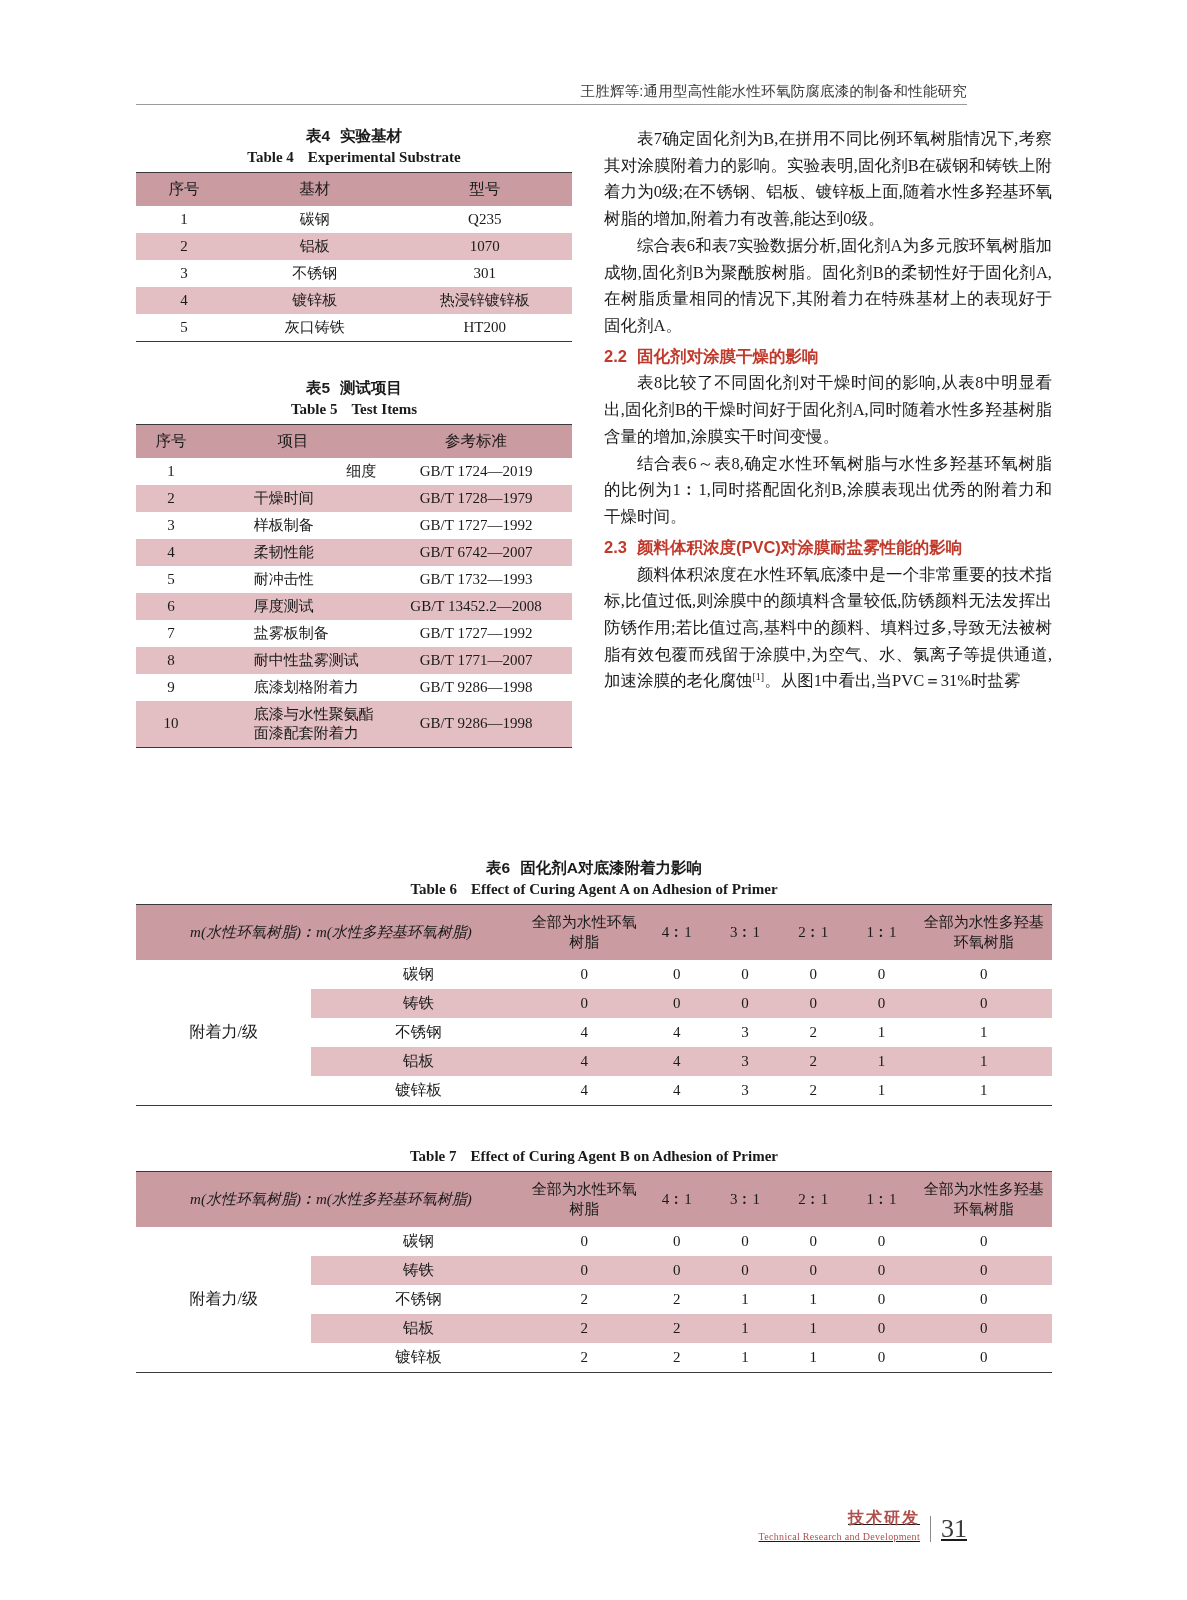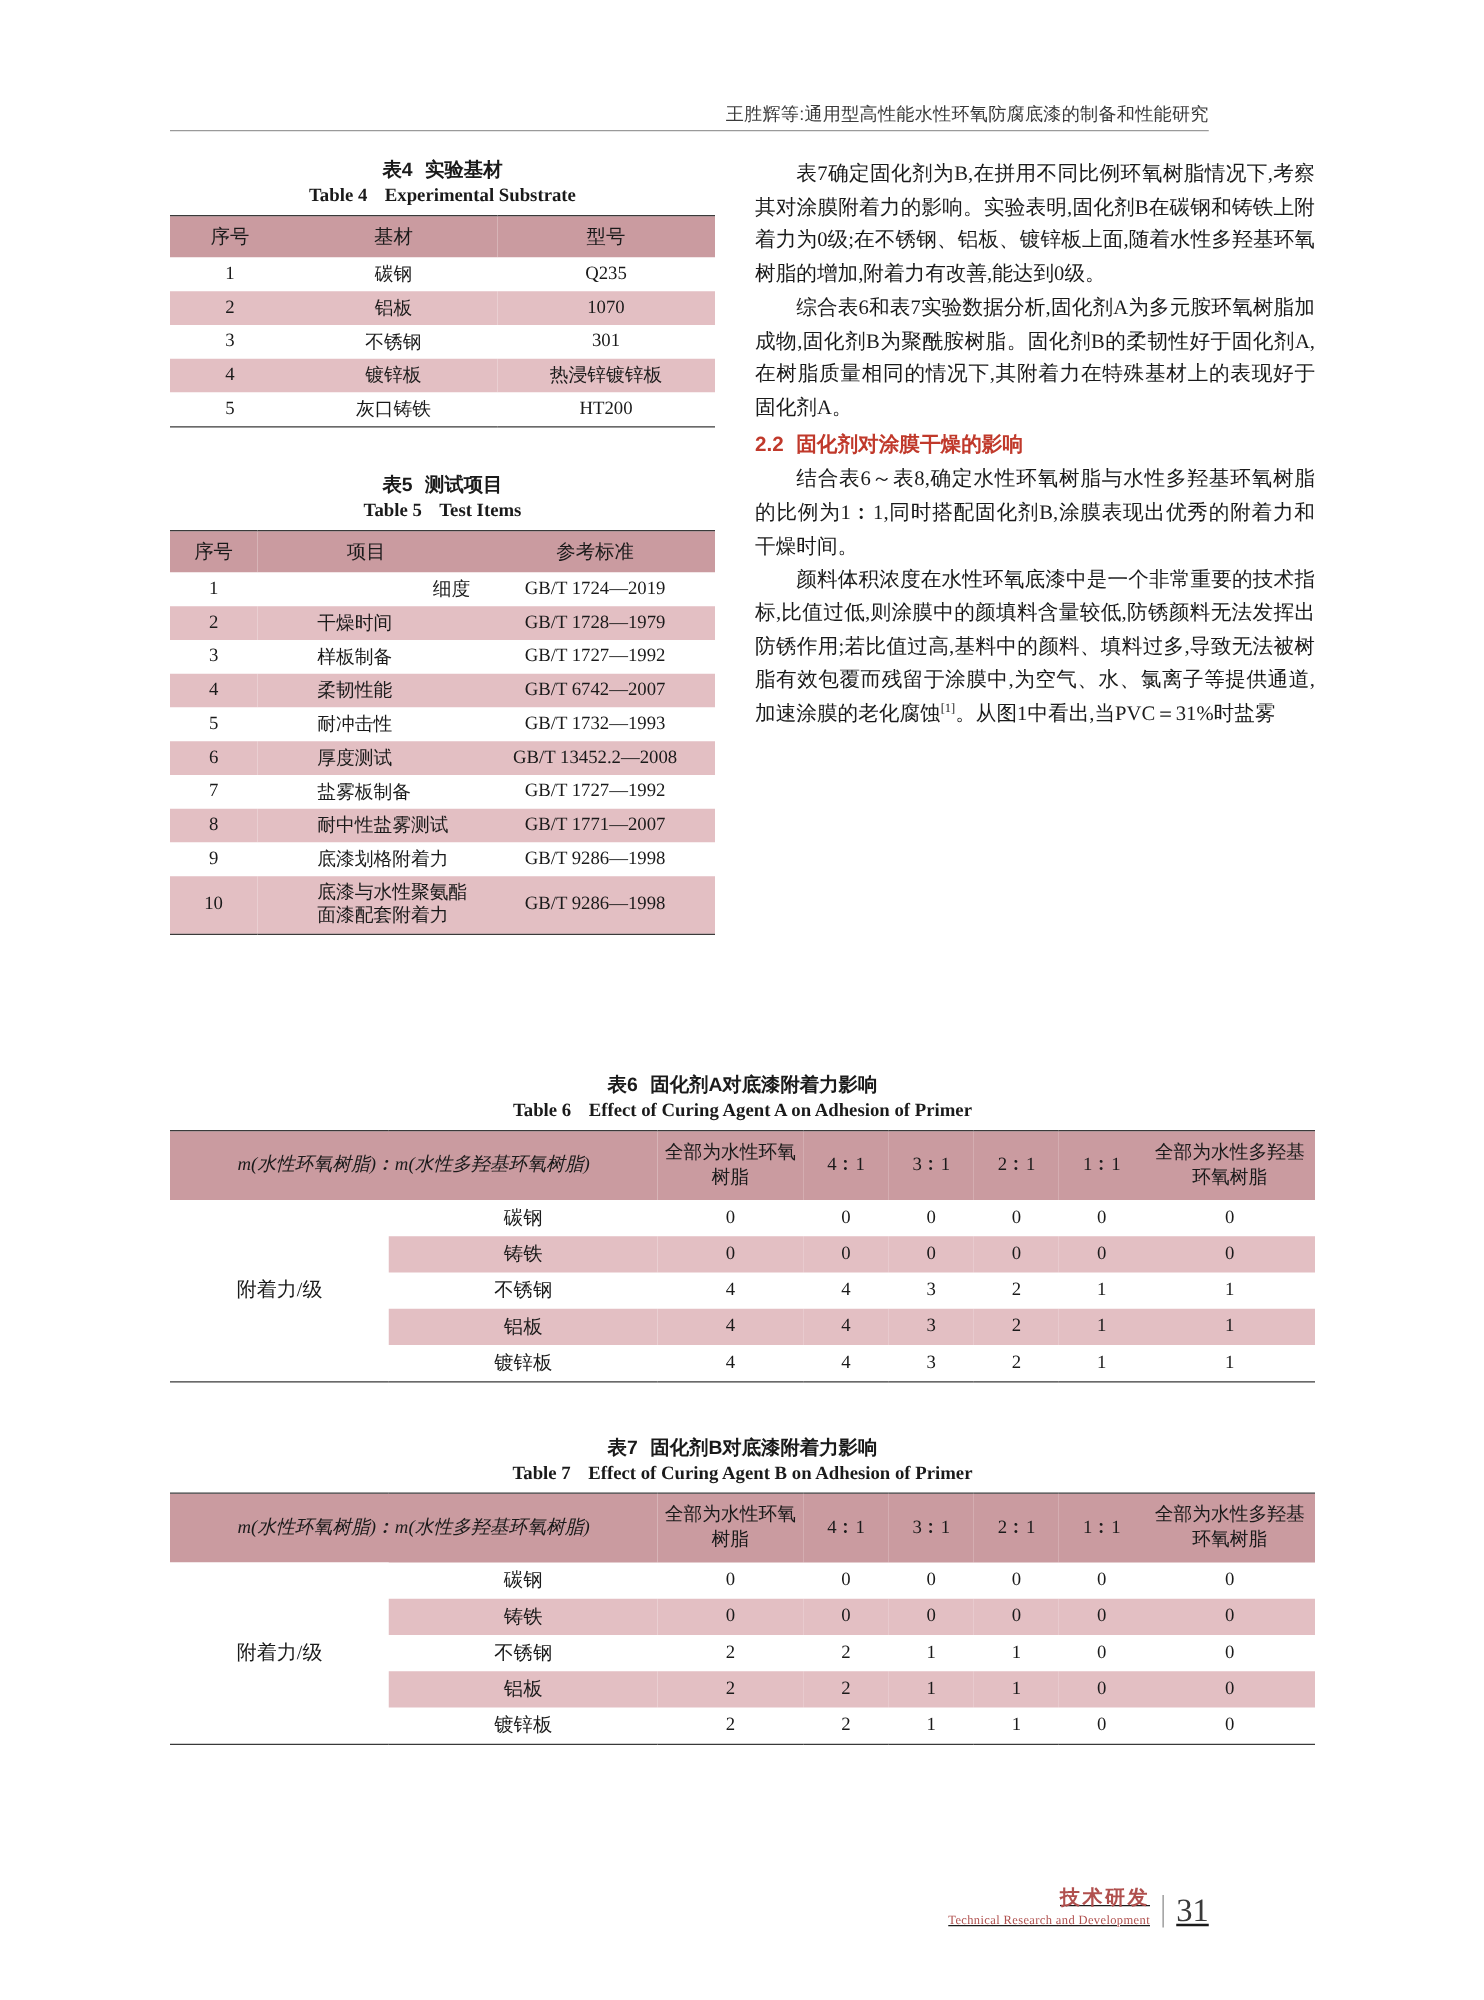--- a/index.html
+++ b/index.html
@@ -321,21 +321,25 @@
     </div>
 
   </div>
 
   <div class="col-right">
     <p>表7确定固化剂为B,在拼用不同比例环氧树脂情况下,考察其对涂膜附着力的影响。实验表明,固化剂B在碳钢和铸铁上附着力为0级;在不锈钢、铝板、镀锌板上面,随着水性多羟基环氧树脂的增加,附着力有改善,能达到0级。</p>
     <p>综合表6和表7实验数据分析,固化剂A为多元胺环氧树脂加成物,固化剂B为聚酰胺树脂。固化剂B的柔韧性好于固化剂A,在树脂质量相同的情况下,其附着力在特殊基材上的表现好于固化剂A。</p>
     <div class="sec-head">
       <span class="num">2.2</span><span>固化剂对涂膜干燥的影响</span>
     </div>
+    <p>表8比较了不同固化剂对干燥时间的影响,从表8中明显看出,固化剂B的干燥时间好于固化剂A,同时随着水性多羟基树脂含量的增加,涂膜实干时间变慢。</p>
     <p>结合表6～表8,确定水性环氧树脂与水性多羟基环氧树脂的比例为1︰1,同时搭配固化剂B,涂膜表现出优秀的附着力和干燥时间。</p>
+    <div class="sec-head">
+      <span class="num">2.3</span><span>颜料体积浓度(PVC)对涂膜耐盐雾性能的影响</span>
+    </div>
     <p><span>颜料体积浓度在水性环氧底漆中是一个非常重要的技术指标,比值过低,则涂膜中的颜填料含量较低,防锈颜料无法发挥出防锈作用;若比值过高,基料中的颜料、填料过多,导致无法被树脂有效包覆而残留于涂膜中,为空气、水、氯离子等提供通道,加速涂膜的老化腐蚀</span><span class="sup">[1]</span><span>。从图1中看出,当PVC＝31%时盐雾</span></p>
   </div>
 
   <div class="wide-wrap" style="top:858px">
     <div class="cap">
       <span class="t-no">表6</span><span>固化剂A对底漆附着力影响</span>
     </div>
     <div class="cap-en">
       <span class="t-no">Table 6</span><span>Effect of Curing Agent A on Adhesion of Primer</span>
     </div>
@@ -396,23 +400,20 @@
           <td>3</td>
           <td>2</td>
           <td>1</td>
           <td>1</td>
         </tr>
       </tbody>
     </table>
   </div>
 
   <div class="wide-wrap" style="top:1148px">
-    <div class="cap">
-      <span class="t-no">表7</span><span>固化剂B对底漆附着力影响</span>
-    </div>
     <div class="cap-en">
       <span class="t-no">Table 7</span><span>Effect of Curing Agent B on Adhesion of Primer</span>
     </div>
     <table class="tbl-wide rule-top rule-bot">
       <thead>
         <tr>
           <th colspan="2" class="lead" style="width:40%">m(水性环氧树脂)︰m(水性多羟基环氧树脂)</th>
           <th style="width:12%">全部为水性环氧树脂</th>
           <th style="width:7%">4︰1</th>
           <th style="width:7%">3︰1</th>

